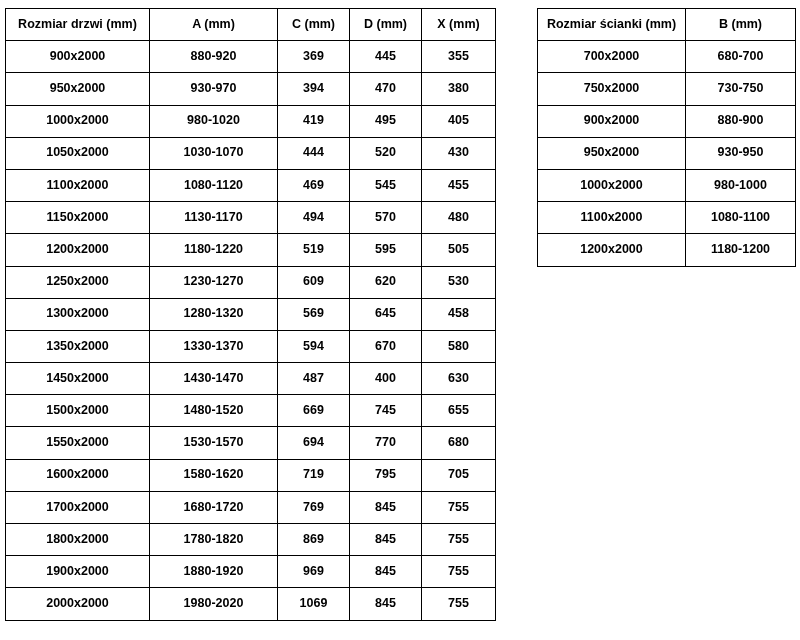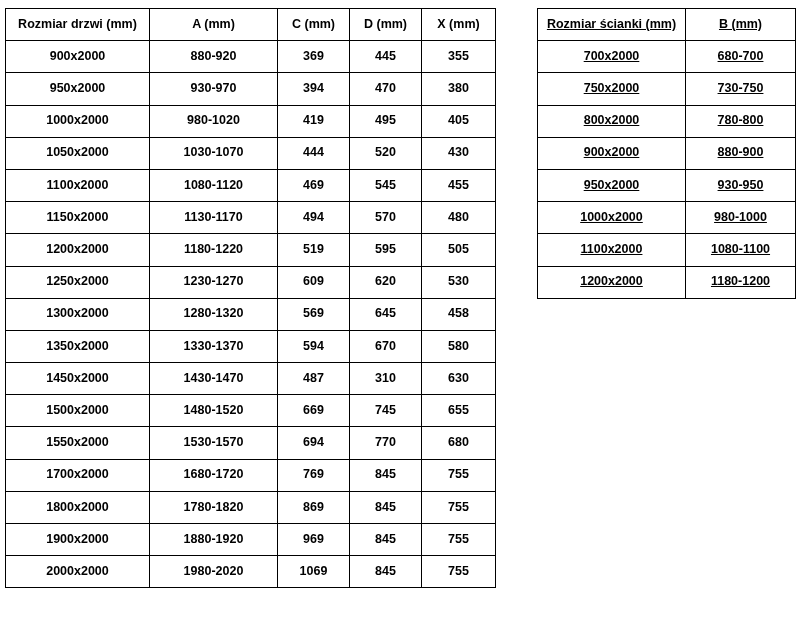--- a/index.html
+++ b/index.html
@@ -50,21 +50,20 @@
 
   
   #wall-table {
     position: absolute;
     left: 537px;
     top: 8px;
     width: 258px;
   }
   #wall-table th, #wall-table td {
     height: 31.2px;
-    text-decoration: underline;
   }
   #wall-table col.c-size { width: 148px; }
   #wall-table col.c-b    { width: 110px; }
 
   .hdr { font-weight: bold; }
 </style>
 </head>
 <body>
 
 <div class="page">
@@ -154,36 +153,43 @@
           <td>1350x2000</td>
           <td>1330-1370</td>
           <td>594</td>
           <td>670</td>
           <td>580</td>
         </tr>
         <tr>
           <td>1450x2000</td>
           <td>1430-1470</td>
           <td>487</td>
-          <td>310</td>
+          <td>400</td>
           <td>630</td>
         </tr>
         <tr>
           <td>1500x2000</td>
           <td>1480-1520</td>
           <td>669</td>
           <td>745</td>
           <td>655</td>
         </tr>
         <tr>
           <td>1550x2000</td>
           <td>1530-1570</td>
           <td>694</td>
           <td>770</td>
           <td>680</td>
+        </tr>
+        <tr>
+          <td>1600x2000</td>
+          <td>1580-1620</td>
+          <td>719</td>
+          <td>795</td>
+          <td>705</td>
         </tr>
         <tr>
           <td>1700x2000</td>
           <td>1680-1720</td>
           <td>769</td>
           <td>845</td>
           <td>755</td>
         </tr>
         <tr>
           <td>1800x2000</td>
@@ -223,24 +229,20 @@
     <tbody id="wall-body">
         <tr>
           <td>700x2000</td>
           <td>680-700</td>
         </tr>
         <tr>
           <td>750x2000</td>
           <td>730-750</td>
         </tr>
         <tr>
-          <td>800x2000</td>
-          <td>780-800</td>
-        </tr>
-        <tr>
           <td>900x2000</td>
           <td>880-900</td>
         </tr>
         <tr>
           <td>950x2000</td>
           <td>930-950</td>
         </tr>
         <tr>
           <td>1000x2000</td>
           <td>980-1000</td>

